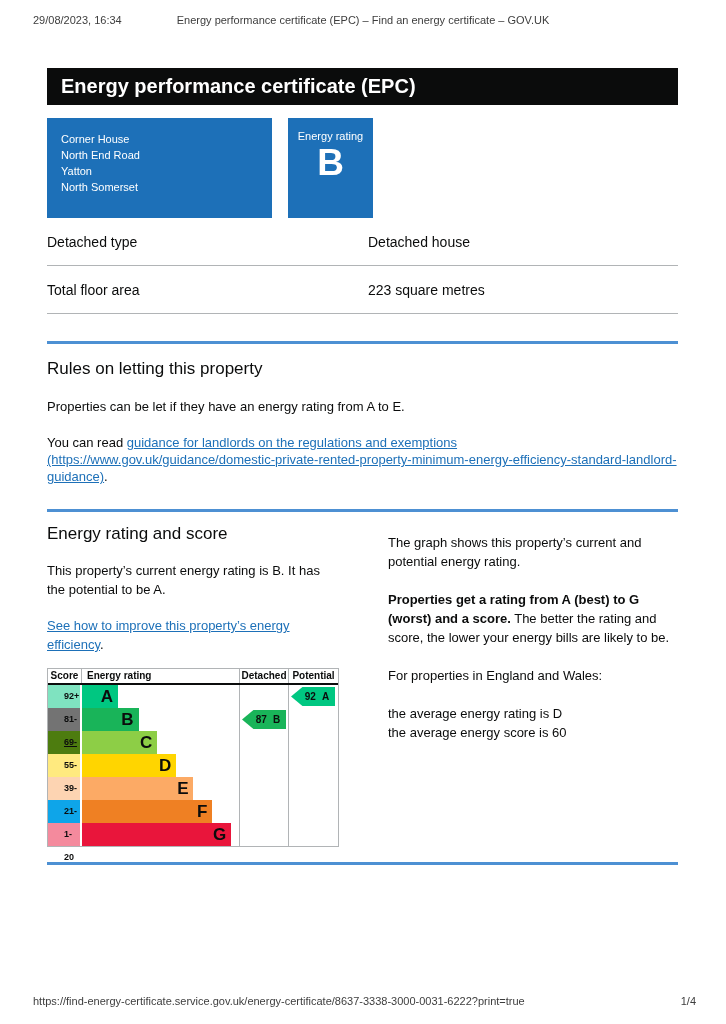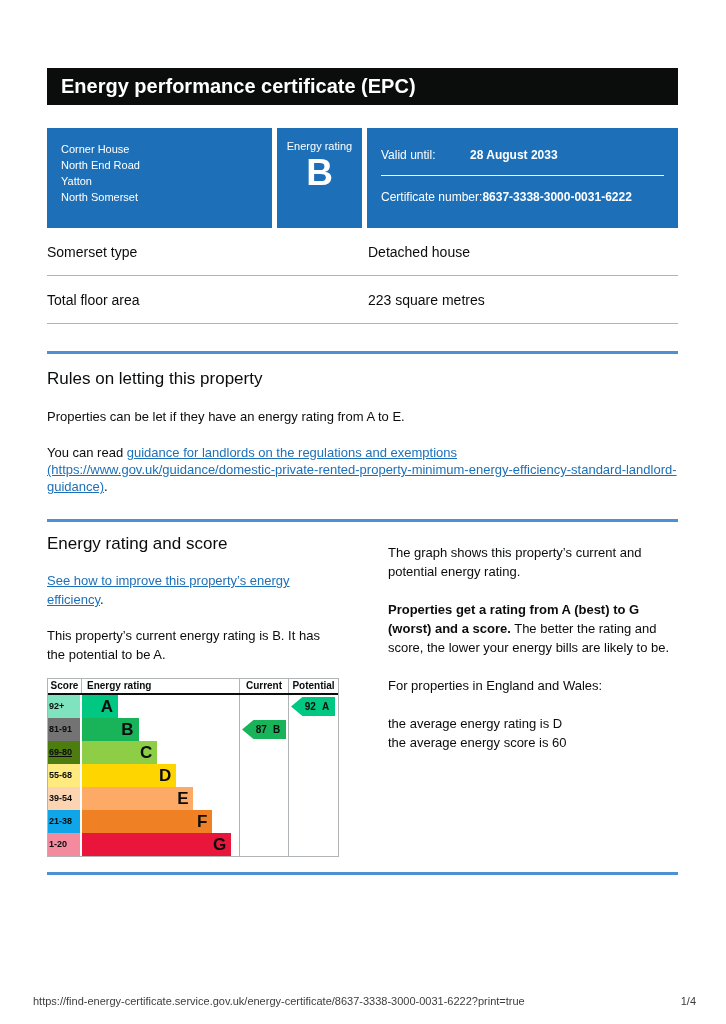--- a/index.html
+++ b/index.html
@@ -15,21 +15,21 @@
   .print-url { position:absolute; left:33px; bottom:0; }
   .print-page { position:absolute; right:30px; bottom:0; }
 
   .content { position:absolute; left:47px; top:68px; width:631px; }
 
   
   .banner { background:#0b0c0c; height:37px; line-height:37px; padding-left:14px; }
   .banner span { color:#fff; font-weight:bold; font-size:20px; }
 
   
-  .summary { display:flex; gap:5px; margin-top:23px; height:100px; }
+  .summary { display:flex; gap:16px; margin-top:13px; height:100px; }
   .summary .panel { background:#1d70b8; color:#fff; }
   .panel-address { width:225px; padding:13px 10px 0 14px; font-size:11px; line-height:16px; }
   .panel-rating { width:85px; text-align:center; padding-top:12px; }
   .panel-rating .rating-label { font-size:11px; }
   .panel-rating .rating-letter { font-size:37px; font-weight:bold; line-height:42px; }
   .panel-details { flex:1; padding:20px 14px 0 14px; font-size:12px; }
   .valid-row { display:flex; }
   .valid-row .lbl { width:89px; }
   .valid-row .val { font-weight:bold; }
   .panel-rule { border:none; border-top:1px solid #fff; margin:13px 0 14px 0; }
@@ -64,93 +64,87 @@
   .epc-head { font-weight:bold; font-size:10px; line-height:14px; }
   .col-score { width:34px; }
   .col-bars  { width:158px; }
   .col-cur   { width:49px; }
   .col-pot   { width:49px; }
   .epc-header-row .col-score { text-align:center; border-right:1px solid #b1b4b6; }
   .epc-header-row .col-bars  { padding-left:5px; border-right:1px solid #b1b4b6; }
   .epc-header-row .col-cur   { text-align:center; border-right:1px solid #b1b4b6; }
   .epc-header-row .col-pot   { text-align:center; }
   .epc-row { display:flex; height:23px; }
-  .epc-score { font-size:9px; font-weight:bold; line-height:23px; padding-left:1px; border-right:2px solid #fff; }
+  .epc-score { font-size:9px; font-weight:bold; line-height:23px; padding-left:16px; border-right:2px solid #fff; }
   .epc-barcell { border-right:1px solid #b1b4b6; }
   .epc-bar { height:23px; display:flex; align-items:center; justify-content:flex-end; padding-right:5px; }
   .epc-bar .band-letter { font-size:17px; font-weight:bold; color:#0b0c0c; }
   .epc-curcell { border-right:1px solid #b1b4b6; }
   .epc-arrow { width:44px; height:19px; margin:2px 2px 0 2px;
     clip-path:polygon(0 50%, 26% 0, 100% 0, 100% 100%, 26% 100%);
     display:flex; align-items:center; justify-content:center; gap:6px;
     padding-left:8px; font-size:10px; font-weight:bold; color:#0b0c0c; }
 </style>
 </head>
 <body>
 
 <div class="page">
 
+  <div class="print-header">
+    <span class="print-datetime">29/08/2023, 16:34</span>
+    <div class="print-title">Energy performance certificate (EPC) – Find an energy certificate – GOV.UK</div>
+  </div>
 
   <div class="content">
 
     <div class="banner">
       <span>Energy performance certificate (EPC)</span>
     </div>
 
     <div class="summary">
       <div class="panel panel-address">
         <div>Corner House</div>
         <div>North End Road</div>
         <div>Yatton</div>
         <div>North Somerset</div>
       </div>
       <div class="panel panel-rating">
         <div class="rating-label">Energy rating</div>
         <div class="rating-letter">B</div>
       </div>
-      <div class="panel panel-details">
-        <div class="valid-row">
-          <span class="lbl">Valid until:</span>
-          <span class="val">28 August 2033</span>
-        </div>
-        <hr class="panel-rule">
-        <div class="cert-row">
-          <span class="lbl">Certificate number:</span><span class="val">8637-3338-3000-0031-6222</span>
-        </div>
-      </div>
     </div>
 
     <div class="fact-row">
-      <div class="fact-label">Somerset type</div>
+      <div class="fact-label">Detached type</div>
       <div class="fact-value">Detached house</div>
     </div>
     <div class="fact-row">
       <div class="fact-label">Total floor area</div>
       <div class="fact-value">223 square metres</div>
     </div>
 
     <hr class="blue-rule rule-1">
 
     <h2 class="section-heading">Rules on letting this property</h2>
     <p class="body-text spaced">Properties can be let if they have an energy rating from A to E.</p>
     <p class="body-text spaced"><span>You can read </span><a href="#" class="gov-link">guidance for landlords on the regulations and exemptions</a> <a href="#" class="gov-link">(https://www.gov.uk/guidance/domestic-private-rented-property-minimum-energy-efficiency-standard-landlord-guidance)</a><span>.</span></p>
 
     <hr class="blue-rule rule-2">
 
     <div class="two-col">
       <div class="col-left">
         <h2 class="section-heading" style="margin-top:0;">Energy rating and score</h2>
+        <p class="body-text spaced">This property’s current energy rating is B. It has the potential to be A.</p>
         <p class="body-text spaced"><a href="#" class="gov-link">See how to improve this property’s energy efficiency</a><span>.</span></p>
-        <p class="body-text spaced">This property’s current energy rating is B. It has the potential to be A.</p>
 
         <div class="epc-chart">
           <div class="epc-header-row">
             <div class="epc-head col-score">Score</div>
             <div class="epc-head col-bars">Energy rating</div>
-            <div class="epc-head col-cur">Current</div>
+            <div class="epc-head col-cur">Detached</div>
             <div class="epc-head col-pot">Potential</div>
           </div>
           <div id="epc-rows">
               <div class="epc-row">
                 <div class="epc-score col-score" style="background: rgb(127, 227, 192);">92+</div>
                 <div class="epc-barcell col-bars">
                   <div class="epc-bar" style="background: rgb(0, 199, 129); width: 23%;">
                     <span class="band-letter">A</span>
                   </div>
                 </div>

